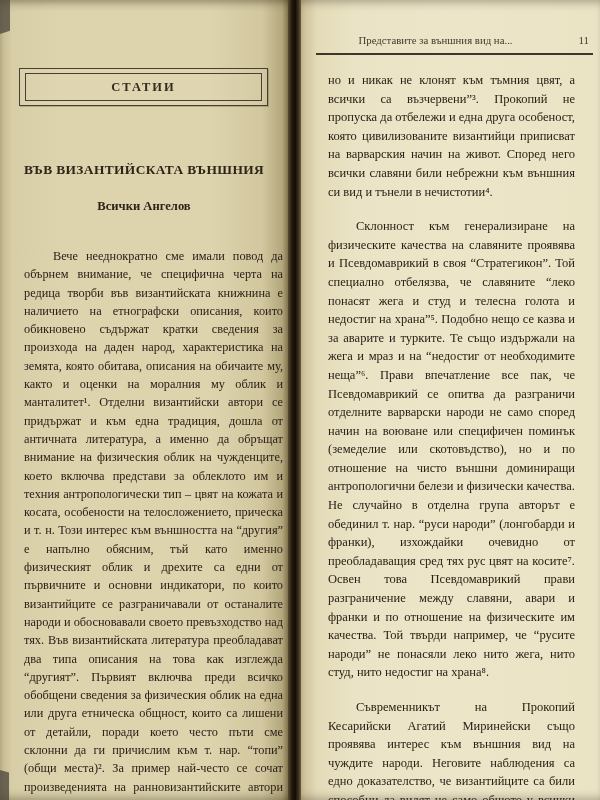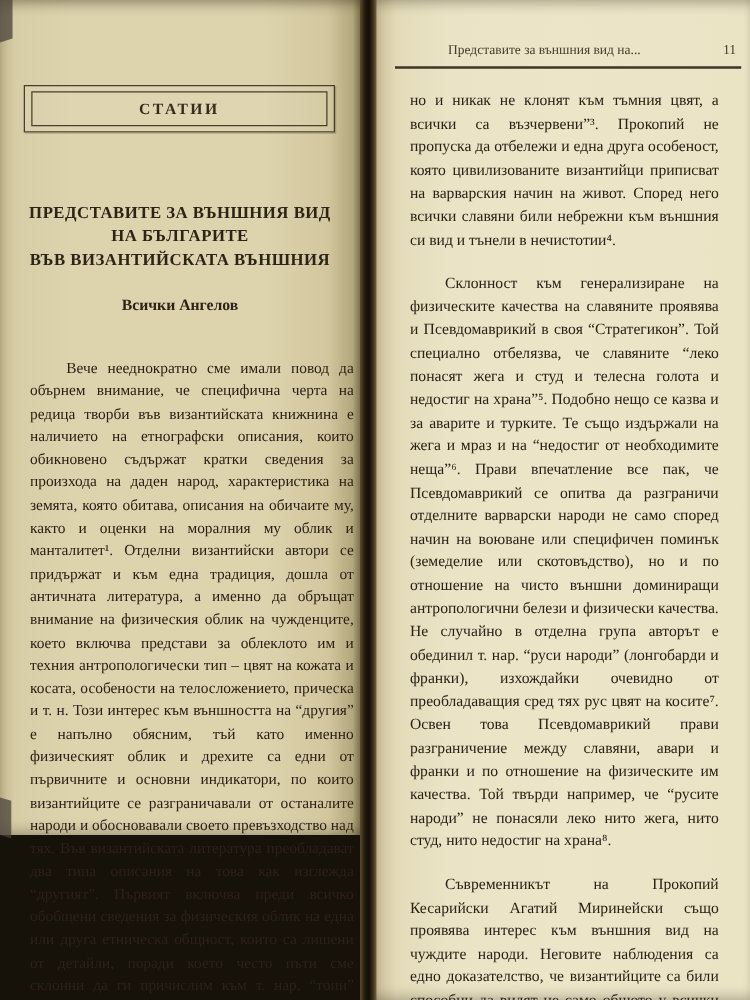--- a/index.html
+++ b/index.html
@@ -4,21 +4,21 @@
 <style>
   html,body { margin:0; padding:0; }
   .scan {
     position:relative; width:600px; height:800px; overflow:hidden;
     background:#171209;
     font-family:"Liberation Serif","DejaVu Serif",serif;
     color:#2b2319;
   }
   
   .page-left {
-    position:absolute; left:0; top:0; width:288px; height:668px;
+    position:absolute; left:0; top:0; width:288px; height:800px;
     background:linear-gradient(90deg,#c3b78e 0px,#d7cda6 12px,#ddd3ad 60px,#ddd3ad 210px,#d2c79e 262px,#b4a77d 282px,#8a7c55 288px);
     box-shadow:inset 0 8px 10px -6px rgba(30,22,8,.45), inset 0 -8px 10px -6px rgba(30,22,8,.35);
   }
   .corner-mark {
     position:absolute; background:#4a4338; opacity:.75;
   }
   .corner-tl { left:0; top:0; width:10px; height:34px; transform:skewY(-18deg); transform-origin:top left; }
   .corner-bl { left:0; bottom:0; width:9px; height:30px; transform:skewY(16deg); transform-origin:bottom left; }
   .statii-box {
     margin:68px 20px 0 19px; border:1px solid #46402f; padding:4px 5px;
@@ -82,21 +82,20 @@
 
   <div class="page-left">
     <div class="corner-mark corner-tl"></div>
     <div class="corner-mark corner-bl"></div>
 
     <div class="statii-box">
       <div class="statii-inner">СТАТИИ</div>
     </div>
 
     <div class="article-title">
-      <span>ПРЕДСТАВИТЕ ЗА ВЪНШНИЯ ВИД НА БЪЛГАРИТЕ</span>
       <span>ВЪВ ВИЗАНТИЙСКАТА ВЪНШНИЯ</span>
     </div>
 
     <div class="article-author">Всички Ангелов</div>
 
     <p class="body-left">Вече нееднократно сме имали повод да обърнем внимание, че специфична черта на редица творби във византийската книжнина е наличието на етнографски описания, които обикновено съдържат кратки сведения за произхода на даден народ, характеристика на земята, която обитава, описания на обичаите му, както и оценки на моралния му облик и манталитет¹. Отделни византийски автори се придържат и към една традиция, дошла от античната литература, а именно да обръщат внимание на физическия облик на чужденците, което включва представи за облеклото им и техния антропологически тип – цвят на кожата и косата, особености на телосложението, прическа и т. н. Този интерес към външността на “другия” е напълно обясним, тъй като именно физическият облик и дрехите са едни от първичните и основни индикатори, по които византийците се разграничавали от останалите народи и обосновавали своето превъзходство над тях. Във византийската литература преобладават два типа описания на това как изглежда “другият”. Първият включва преди всичко обобщени сведения за физическия облик на една или друга етническа общност, които са лишени от детайли, поради което често пъти сме склонни да ги причислим към т. нар. “топи” (общи места)². За пример най-често се сочат произведенията на ранновизантийските автори от VI – VII в., които нашироко отразяват сблъсъка между Византия и новопоявилите се по нейните граници варварски племена. Показателни в това отношение са данните на Прокопий Кесарийски за славяните, който твърди, че те не се различавали помежду си по своя външен вид. Всички били “снажни и извънредно силни”. В духа на тази най-обобщена представа той допълва, че “телата им не са премного бели, нито косите им са светлоруси,</p>
   </div>
 
   <div class="gutter"></div>
 

